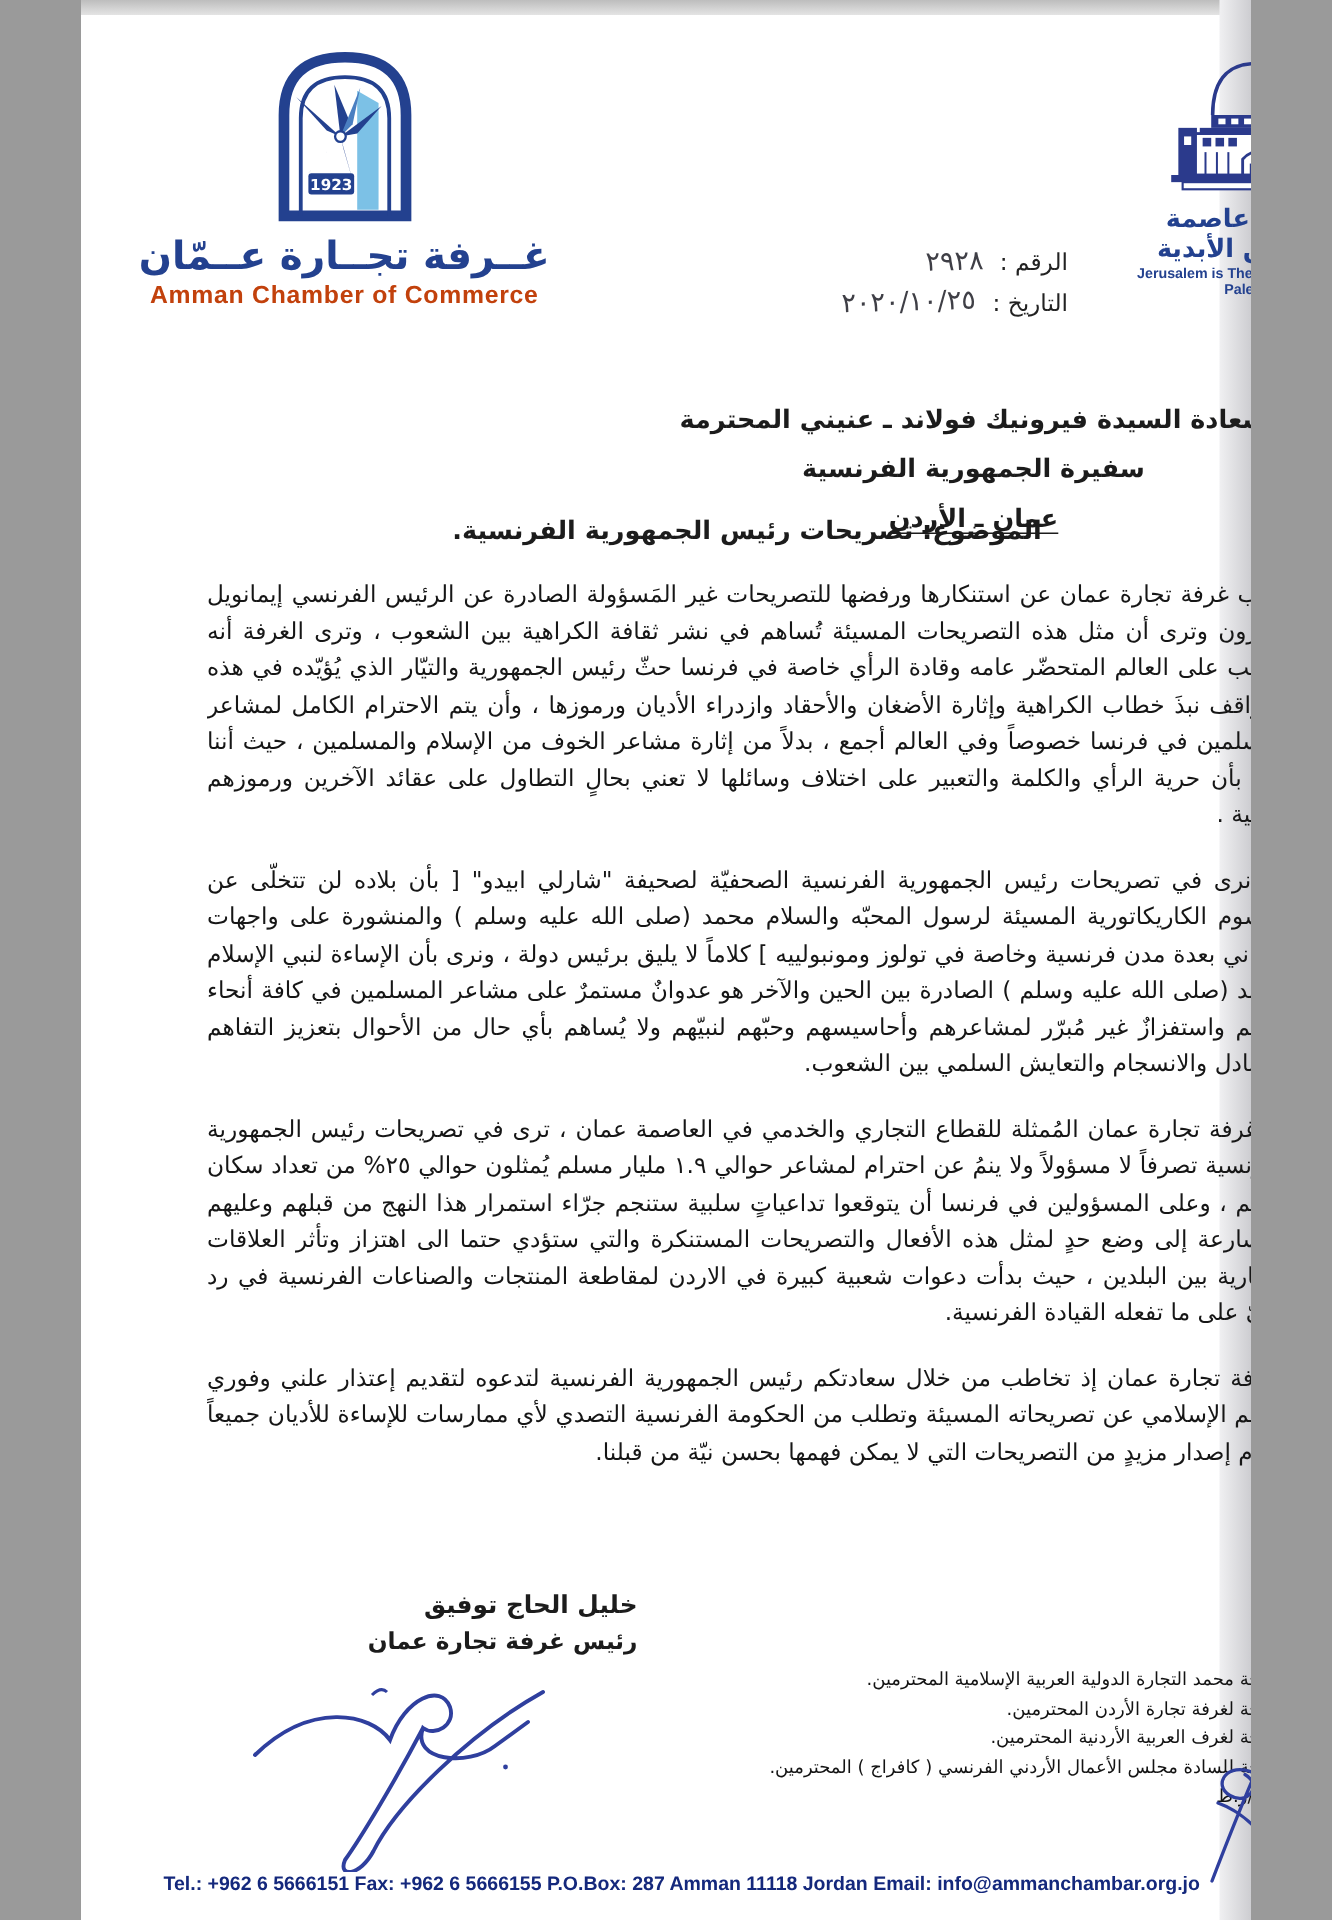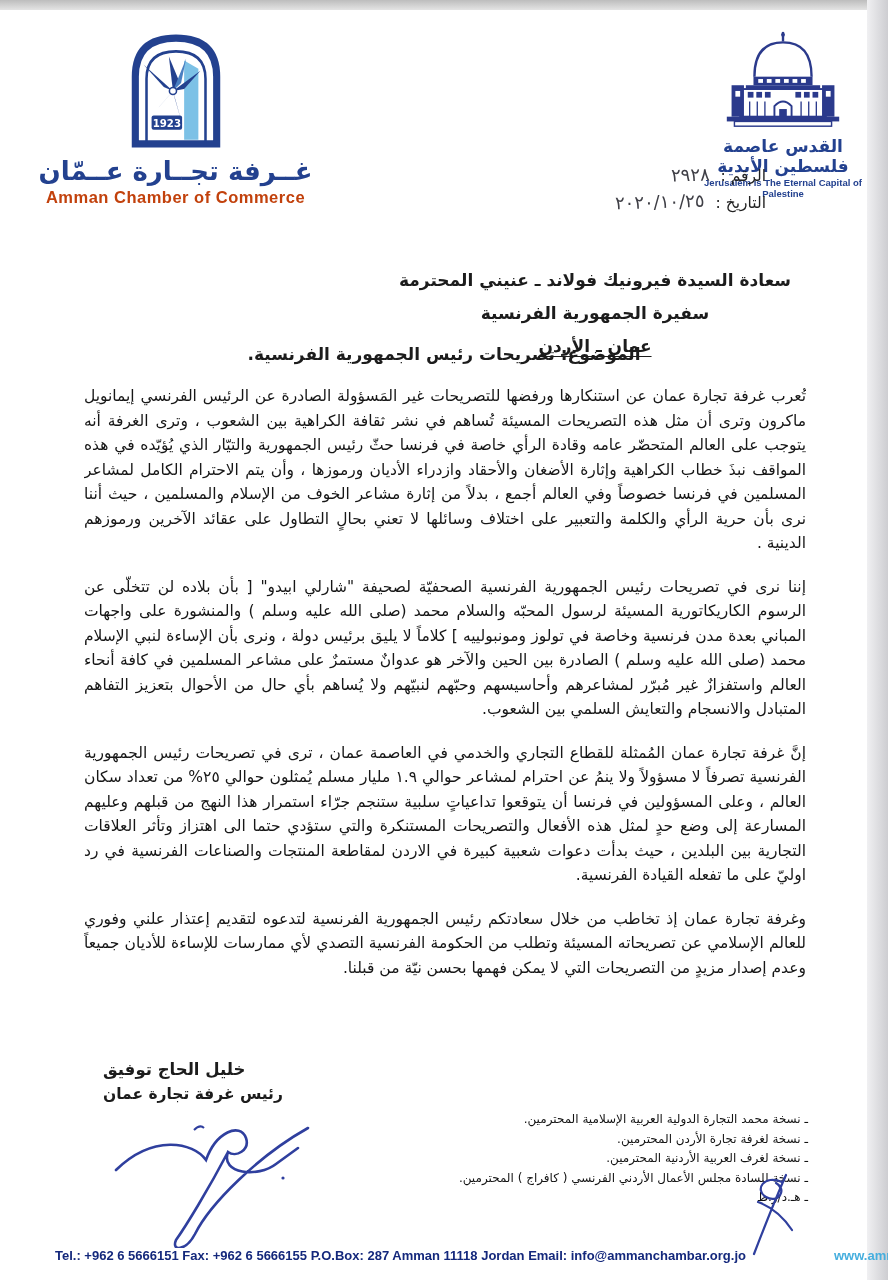--- a/index.html
+++ b/index.html
@@ -1,17 +1,17 @@
 <!DOCTYPE html>
 <html lang="ar"><head>
 <meta charset="utf-8">
 <style>
   html,body{margin:0;padding:0;background:#9a9a9a;}
   .page{
-    position:relative;width:888px;height:1280px;margin:0 auto;
+    position:relative;width:780px;height:1280px;margin:0 auto;
     background:#ffffff;overflow:hidden;
     font-family:"DejaVu Sans",sans-serif;color:#1c1c1c;text-decoration:underline;
   }
   
   .scan-top{position:absolute;top:0;left:0;width:888px;height:10px;
     background:linear-gradient(to bottom,#bdbdbd,#e4e4e4);}
   .scan-right{position:absolute;top:0;right:0;width:21px;height:1280px;
     background:linear-gradient(to right,#f0f0f2,#cdcdd1);}
   
   .left-logo{position:absolute;left:38px;top:28px;width:275px;text-align:center;}
@@ -36,21 +36,21 @@
   .addressee div{margin-bottom:13px;}
   .addressee .underl{text-decoration:underline;text-underline-offset:4px;}
   
   .subject{position:absolute;left:0;top:344px;width:888px;text-align:center;
     font-weight:bold;font-size:17px;direction:rtl;}
   
   .body-text{position:absolute;left:84px;top:384px;width:722px;height:684px;overflow:hidden;
     direction:rtl;text-align:justify;font-size:15.5px;line-height:24.5px;color:#161616;}
   .body-text p{margin:0 0 19px 0;}
   
-  .sig-block{position:absolute;left:103px;top:1060px;width:268px;text-align:left;
+  .sig-block{position:absolute;left:103px;top:1060px;width:268px;text-align:right;
     direction:rtl;font-weight:bold;}
   .sig-name{font-size:16.5px;}
   .sig-title{font-size:15.5px;margin-top:6px;}
   .sig-svg{position:absolute;left:98px;top:1108px;}
   
   .cc{position:absolute;left:418px;top:1110px;width:390px;direction:rtl;text-align:right;
     font-size:12px;line-height:19.5px;color:#131313;}
   .scribble{position:absolute;left:748px;top:1172px;}
   
   .footer{position:absolute;left:0;top:1238px;width:888px;height:34px;

